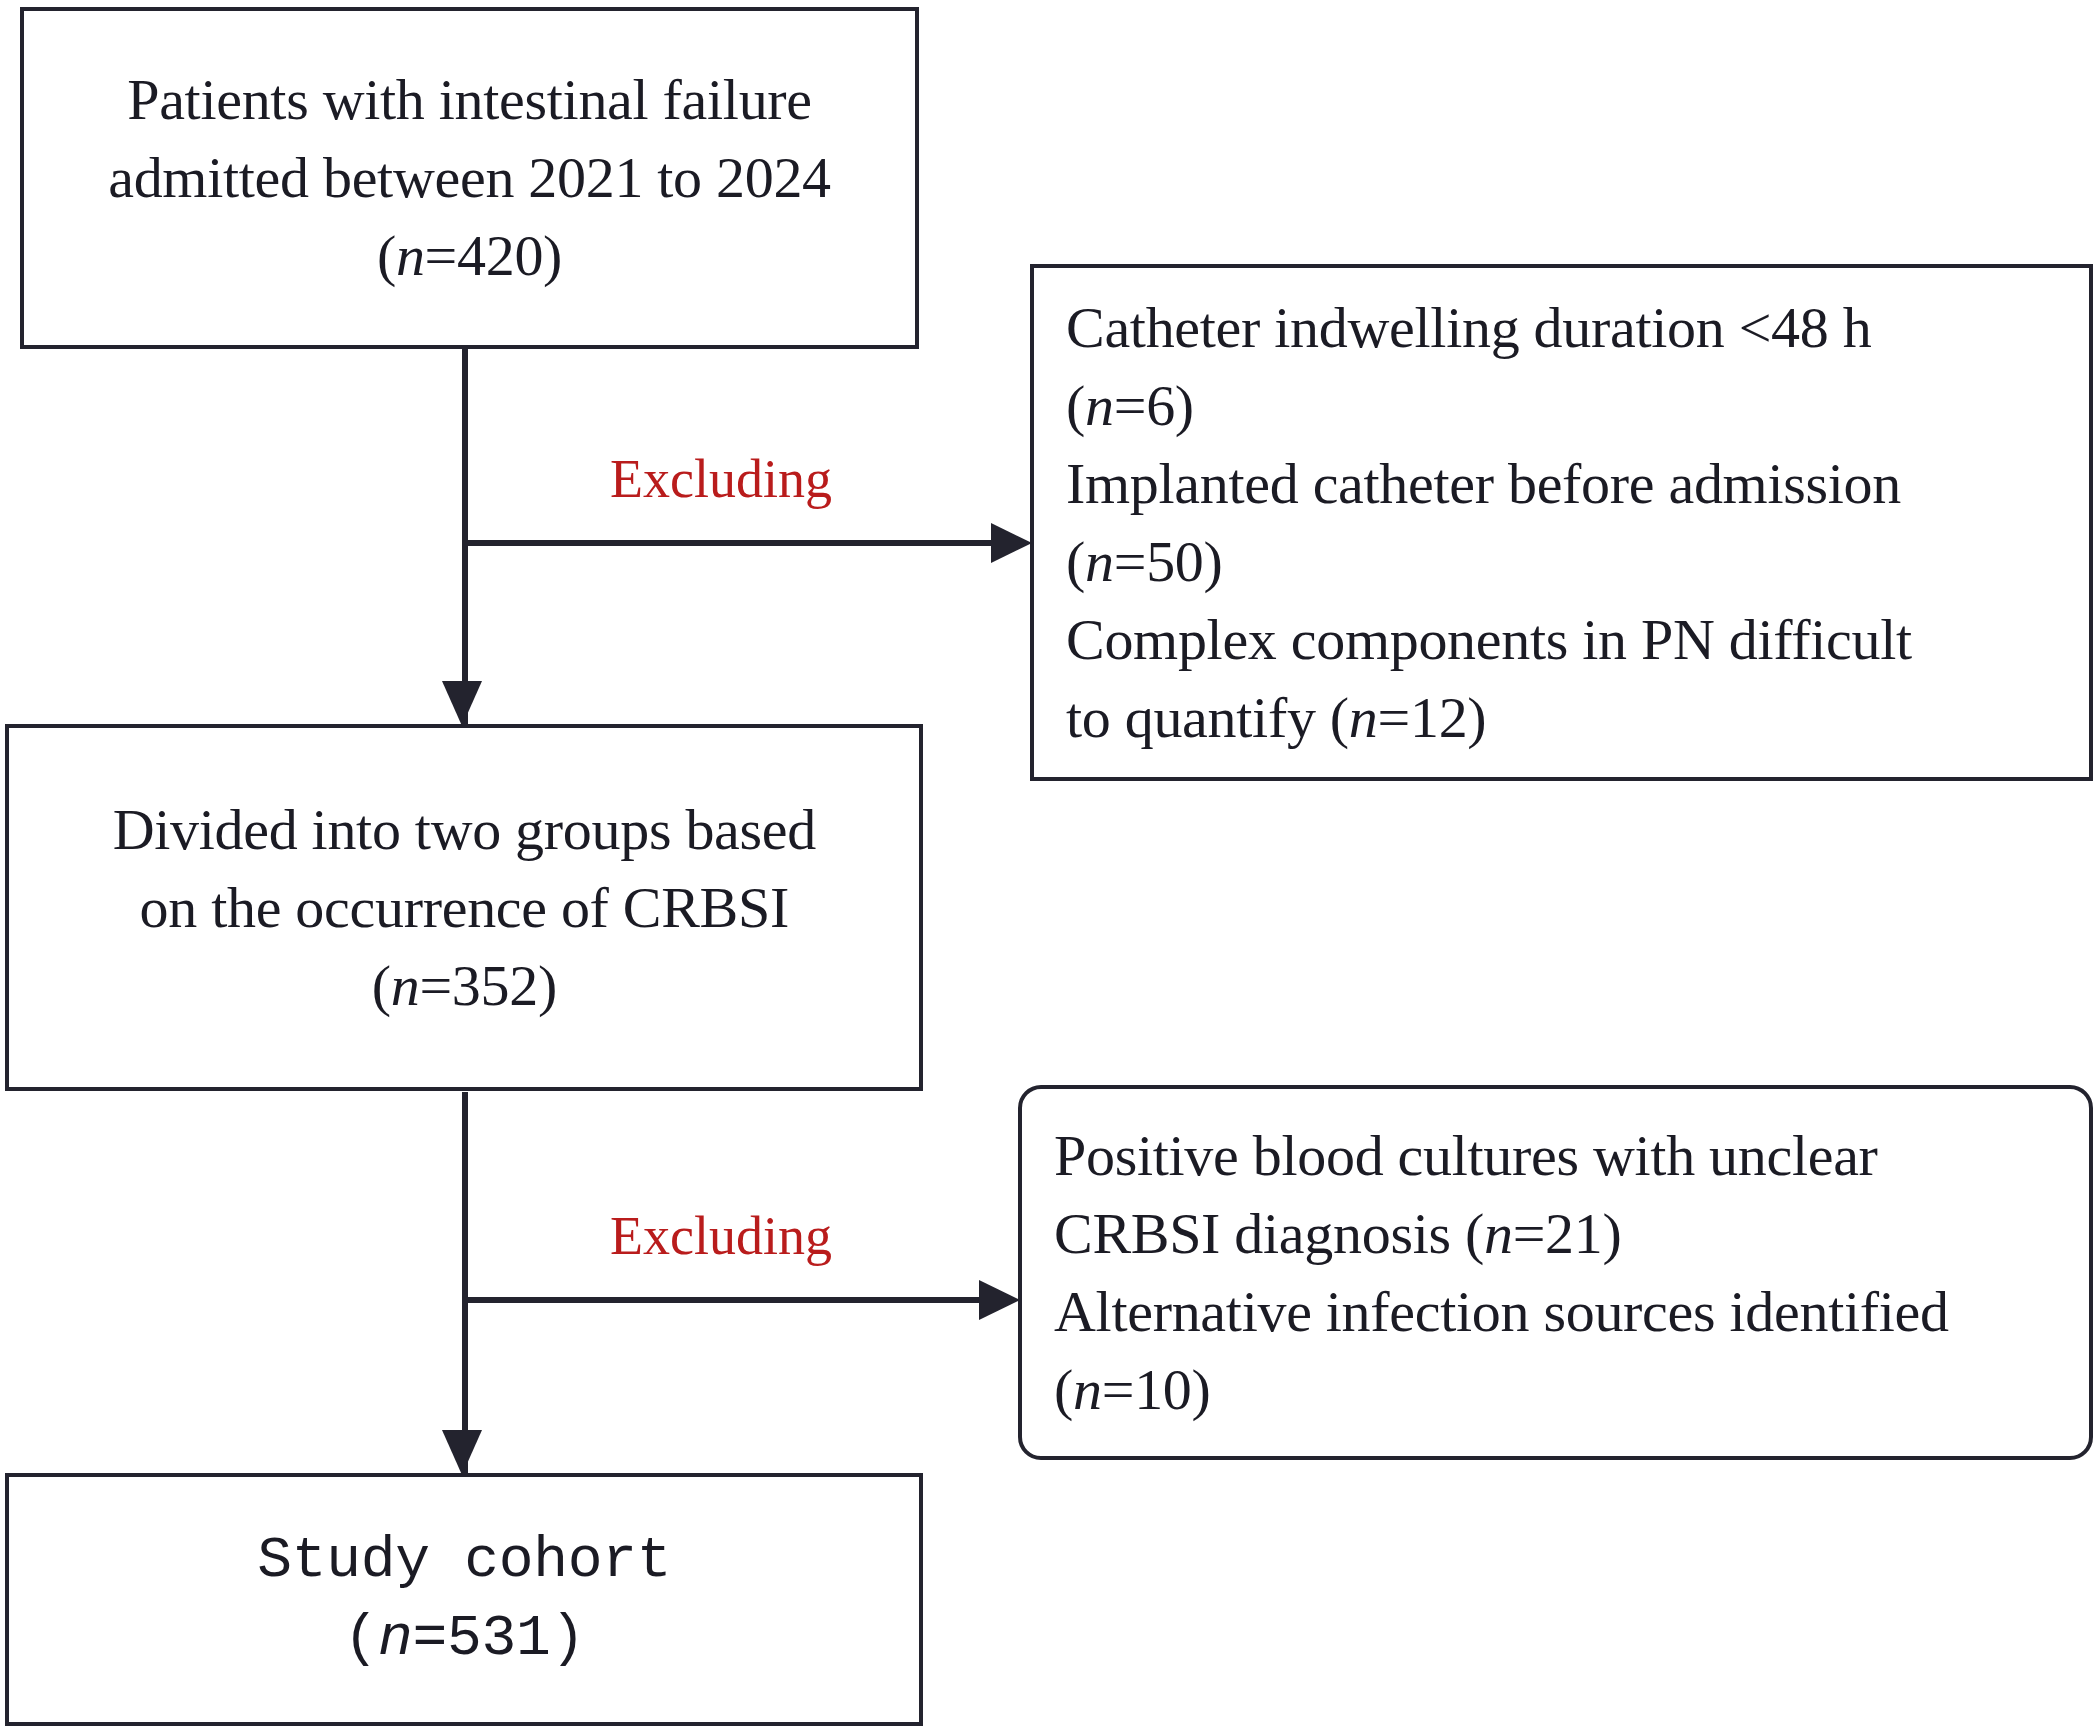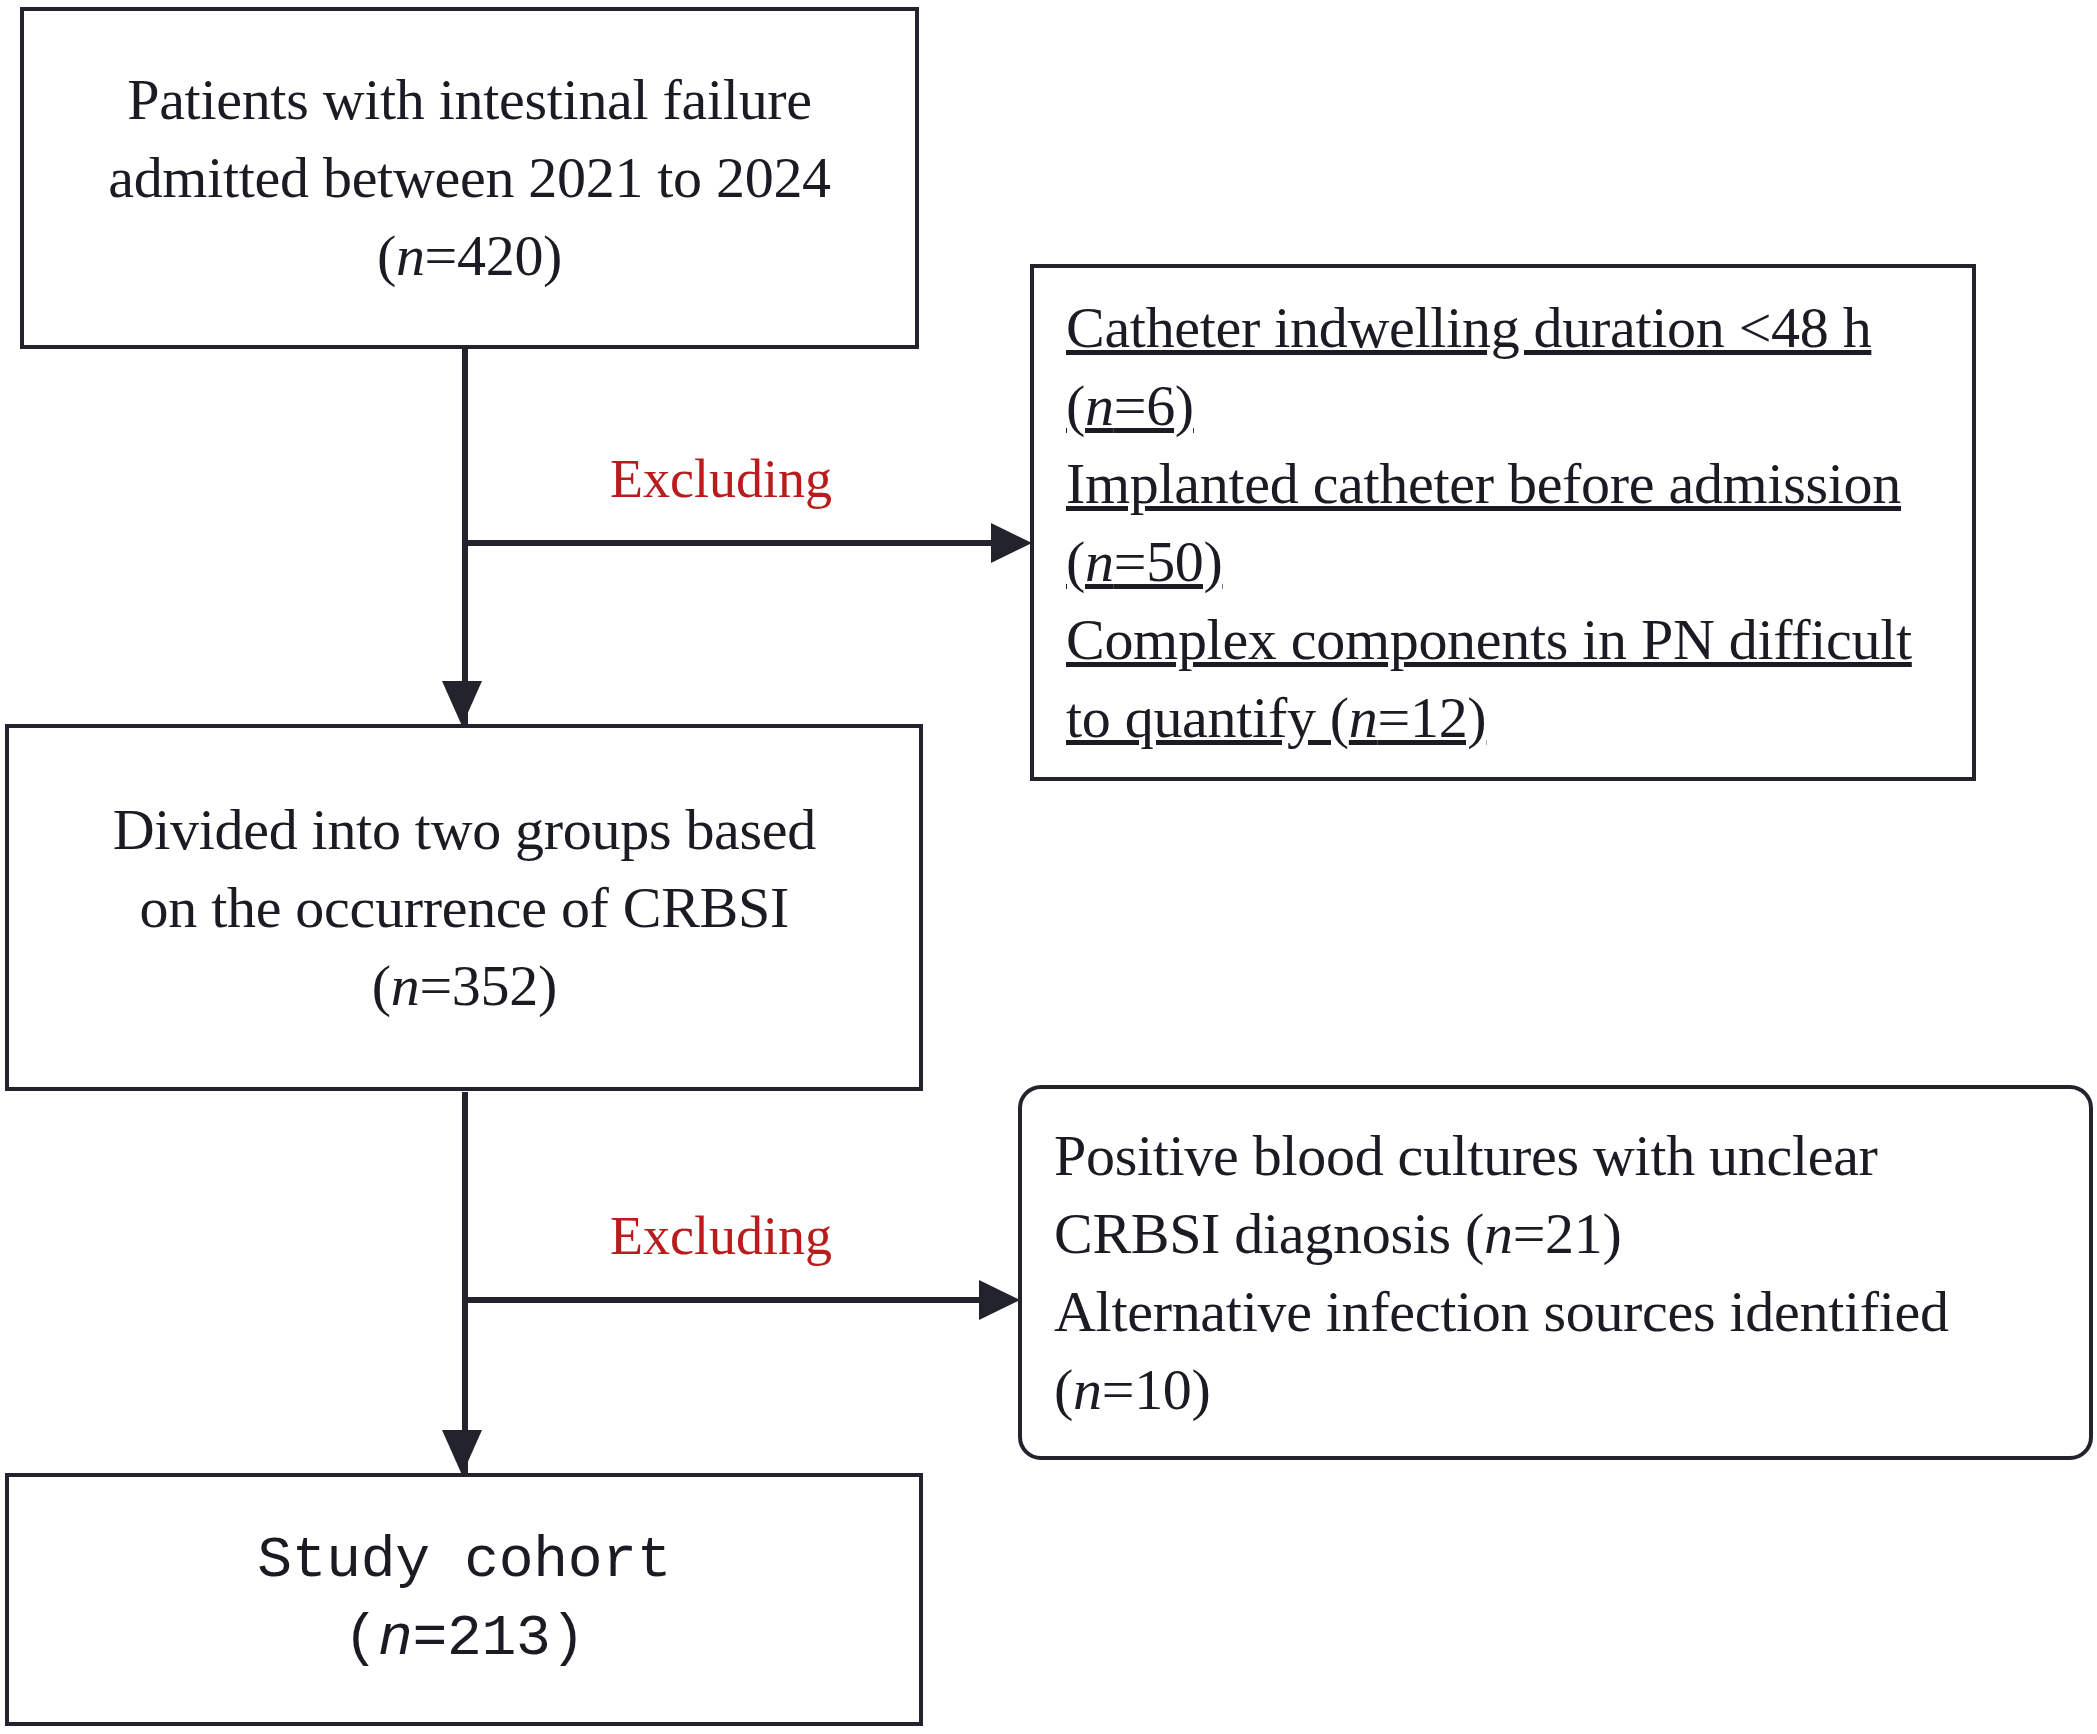--- a/index.html
+++ b/index.html
@@ -42,21 +42,21 @@
   }
   .box.left .line {
     text-align: left;
   }
   .ital {
     font-style: italic;
   }
 
   
   #box-source    { left: 20px;   top: 6.6px;   width: 899px; height: 342px; }
-  #box-excl-1    { left: 1030px; top: 264px;  width: 946px; height: 517px; text-decoration: underline; }
+  #box-excl-1    { left: 1030px; top: 264px;  width: 1063px; height: 517px; }
   #box-divided   { left: 5.3px;    top: 724px; width: 918px; height: 367px; }
   #box-excl-2    { left: 1018px; top: 1085px; width: 1075px; height: 375px; border-radius: 23px; }
   #box-cohort    { left: 5.3px;    top: 1473px; width: 918px; height: 253px; font-family: Liberation Mono, monospace; }
 
   
   .vline {
     position: absolute;
     width: 6px;
     background: #23232e;
   }
@@ -139,21 +139,21 @@
       <div class="line">Positive blood cultures with unclear</div>
       <div class="line"><span>CRBSI diagnosis (</span><span class="ital">n</span><span>=21)</span></div>
       <div class="line">Alternative infection sources identified</div>
       <div class="line"><span>(</span><span class="ital">n</span><span>=10)</span></div>
     </div>
   </div>
 
   <div class="box center" id="box-cohort">
     <div class="lines">
       <div class="line">Study cohort</div>
-      <div class="line"><span>(</span><span class="ital">n</span><span>=213)</span></div>
+      <div class="line"><span>(</span><span class="ital">n</span><span>=531)</span></div>
     </div>
   </div>
 
   <div class="vline" id="vline-1"></div>
   <div class="arrow-down" id="arrow-down-1"></div>
   <div class="hline" id="hline-1"></div>
   <div class="arrow-right" id="arrow-right-1"></div>
   <div class="edge-label" id="label-excluding-1">Excluding</div>
 
   <div class="vline" id="vline-2"></div>

